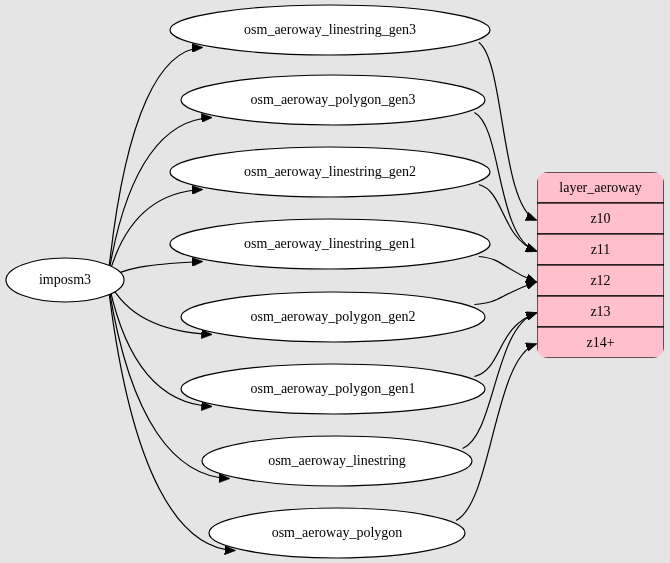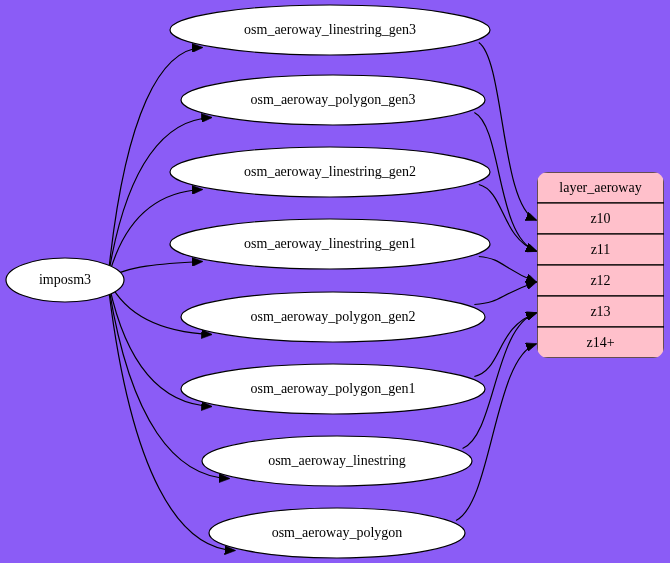--- a/index.html
+++ b/index.html
@@ -4,21 +4,21 @@
 <style>
   html, body {
     margin: 0;
     padding: 0;
     background: #ffffff;
   }
   #stage {
     position: relative;
     width: 670px;
     height: 563px;
-    background: #8b5cf6;
+    background: #e5e5e5;
     overflow: hidden;
     font-family: "Liberation Serif", "DejaVu Serif", serif;
   }
   svg.graph {
     position: absolute;
     left: 0;
     top: 0;
     width: 670px;
     height: 563px;
   }

